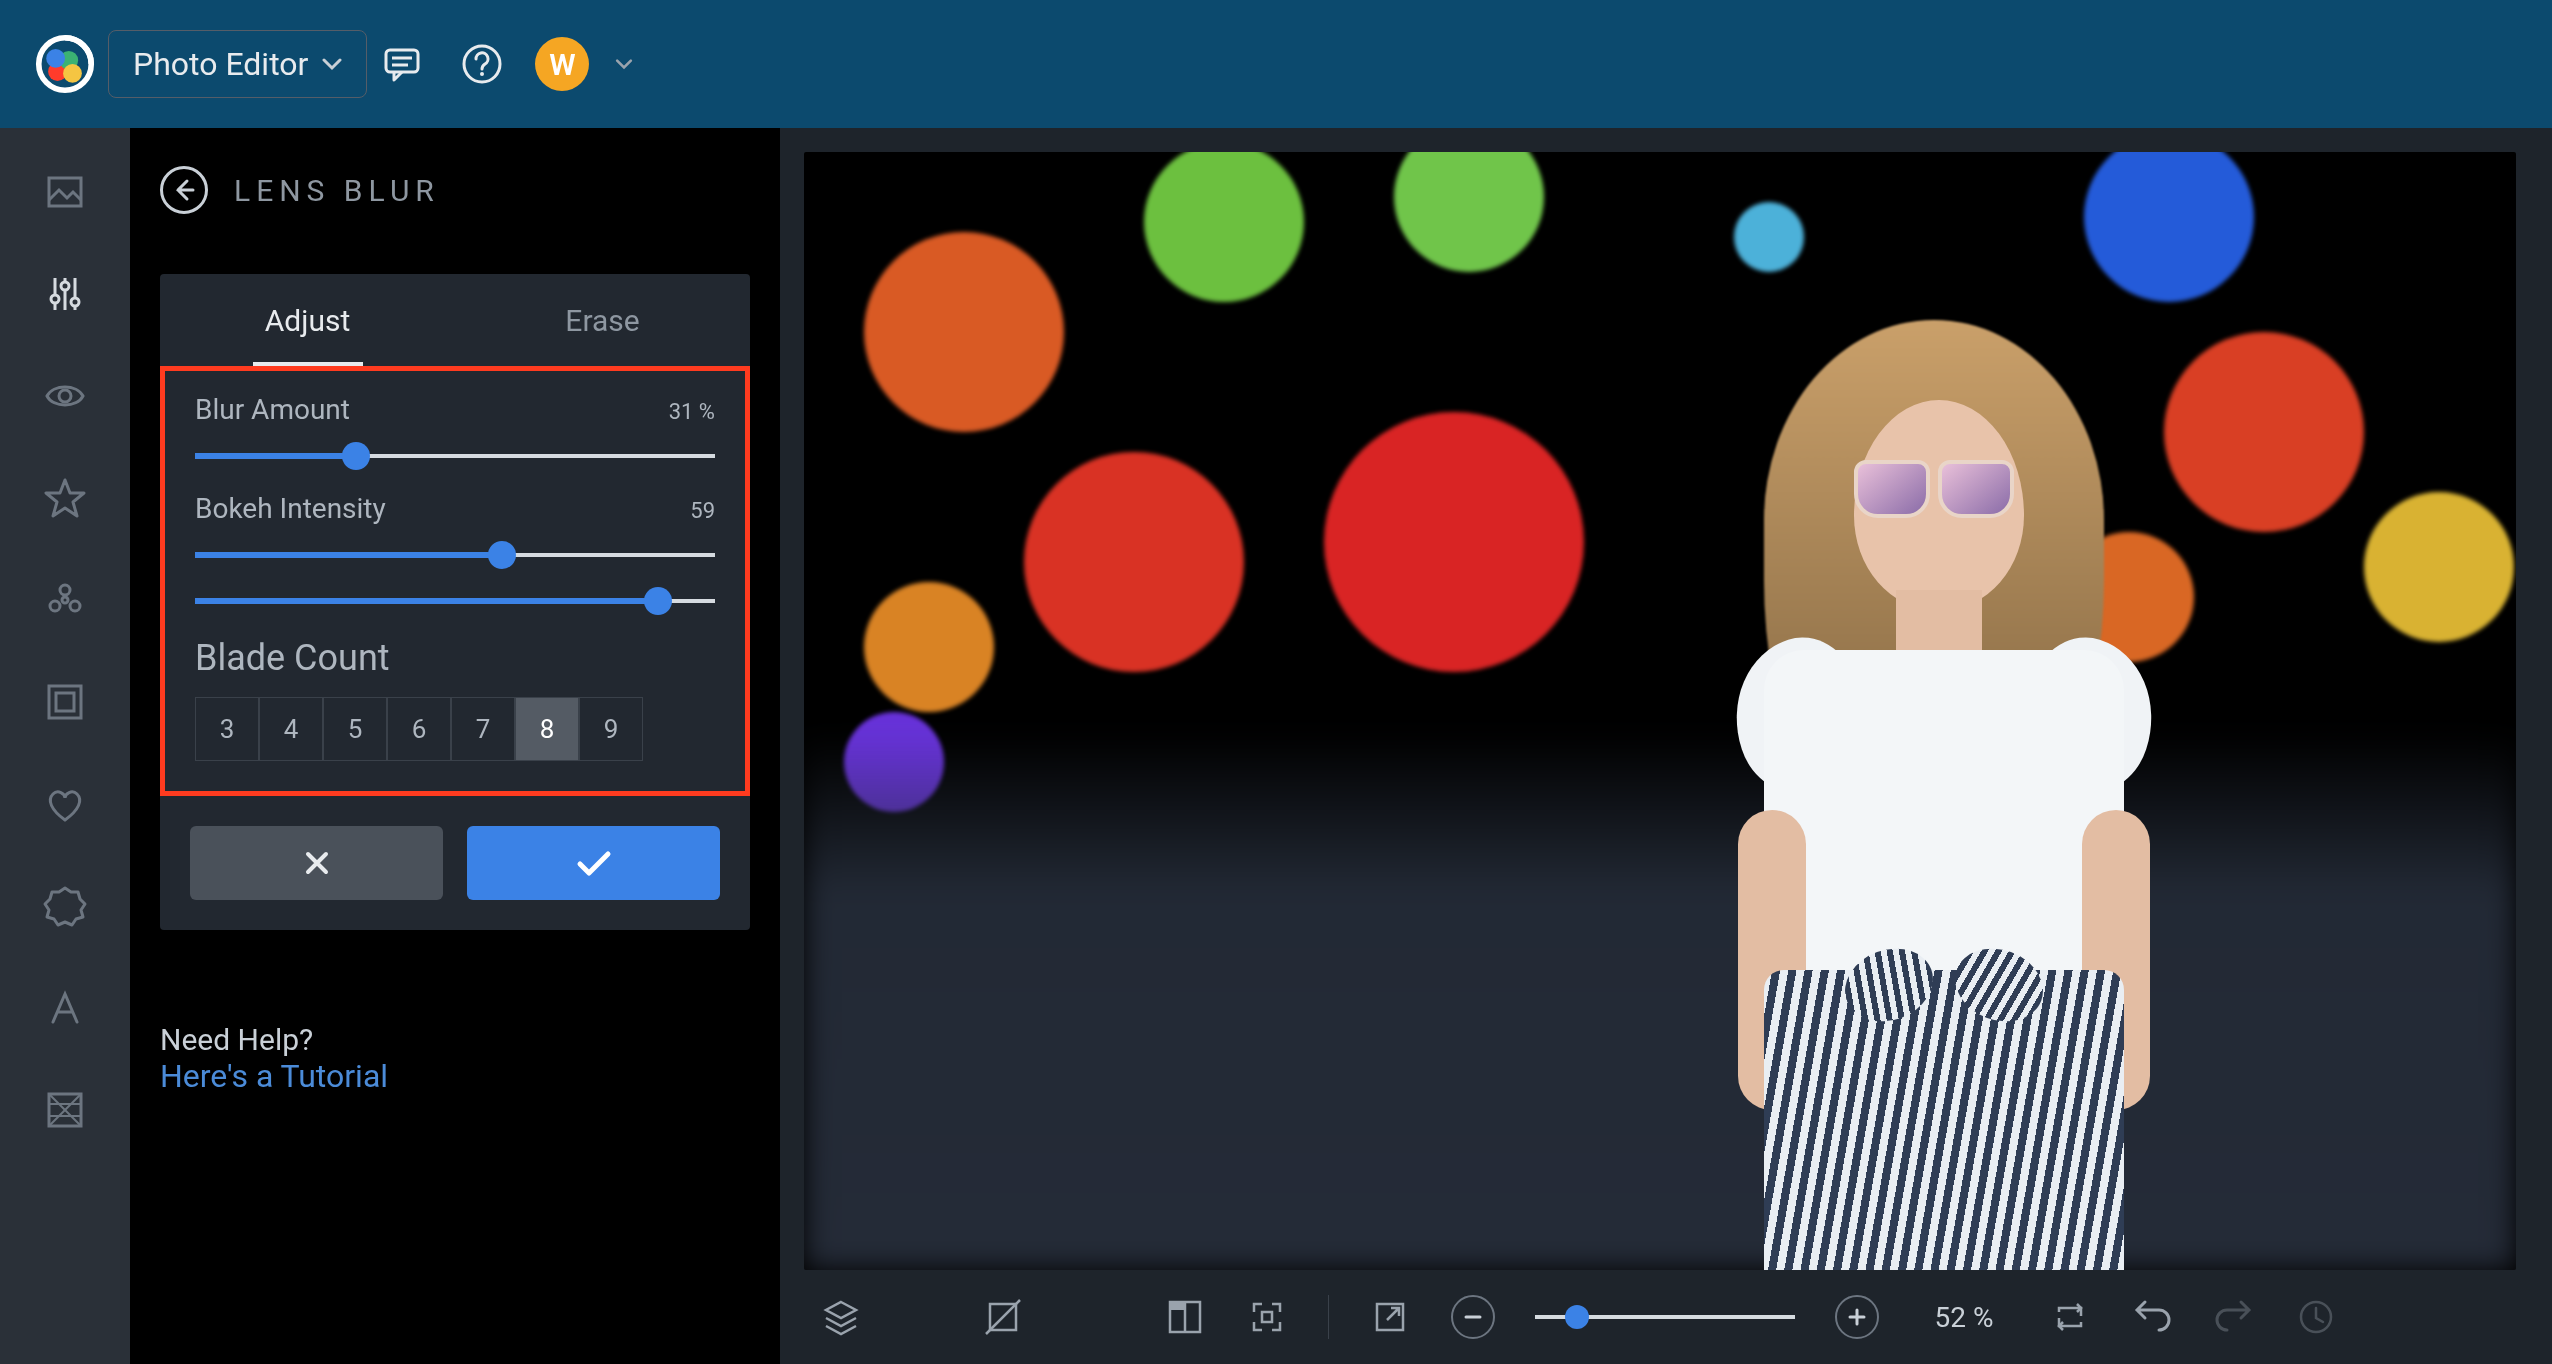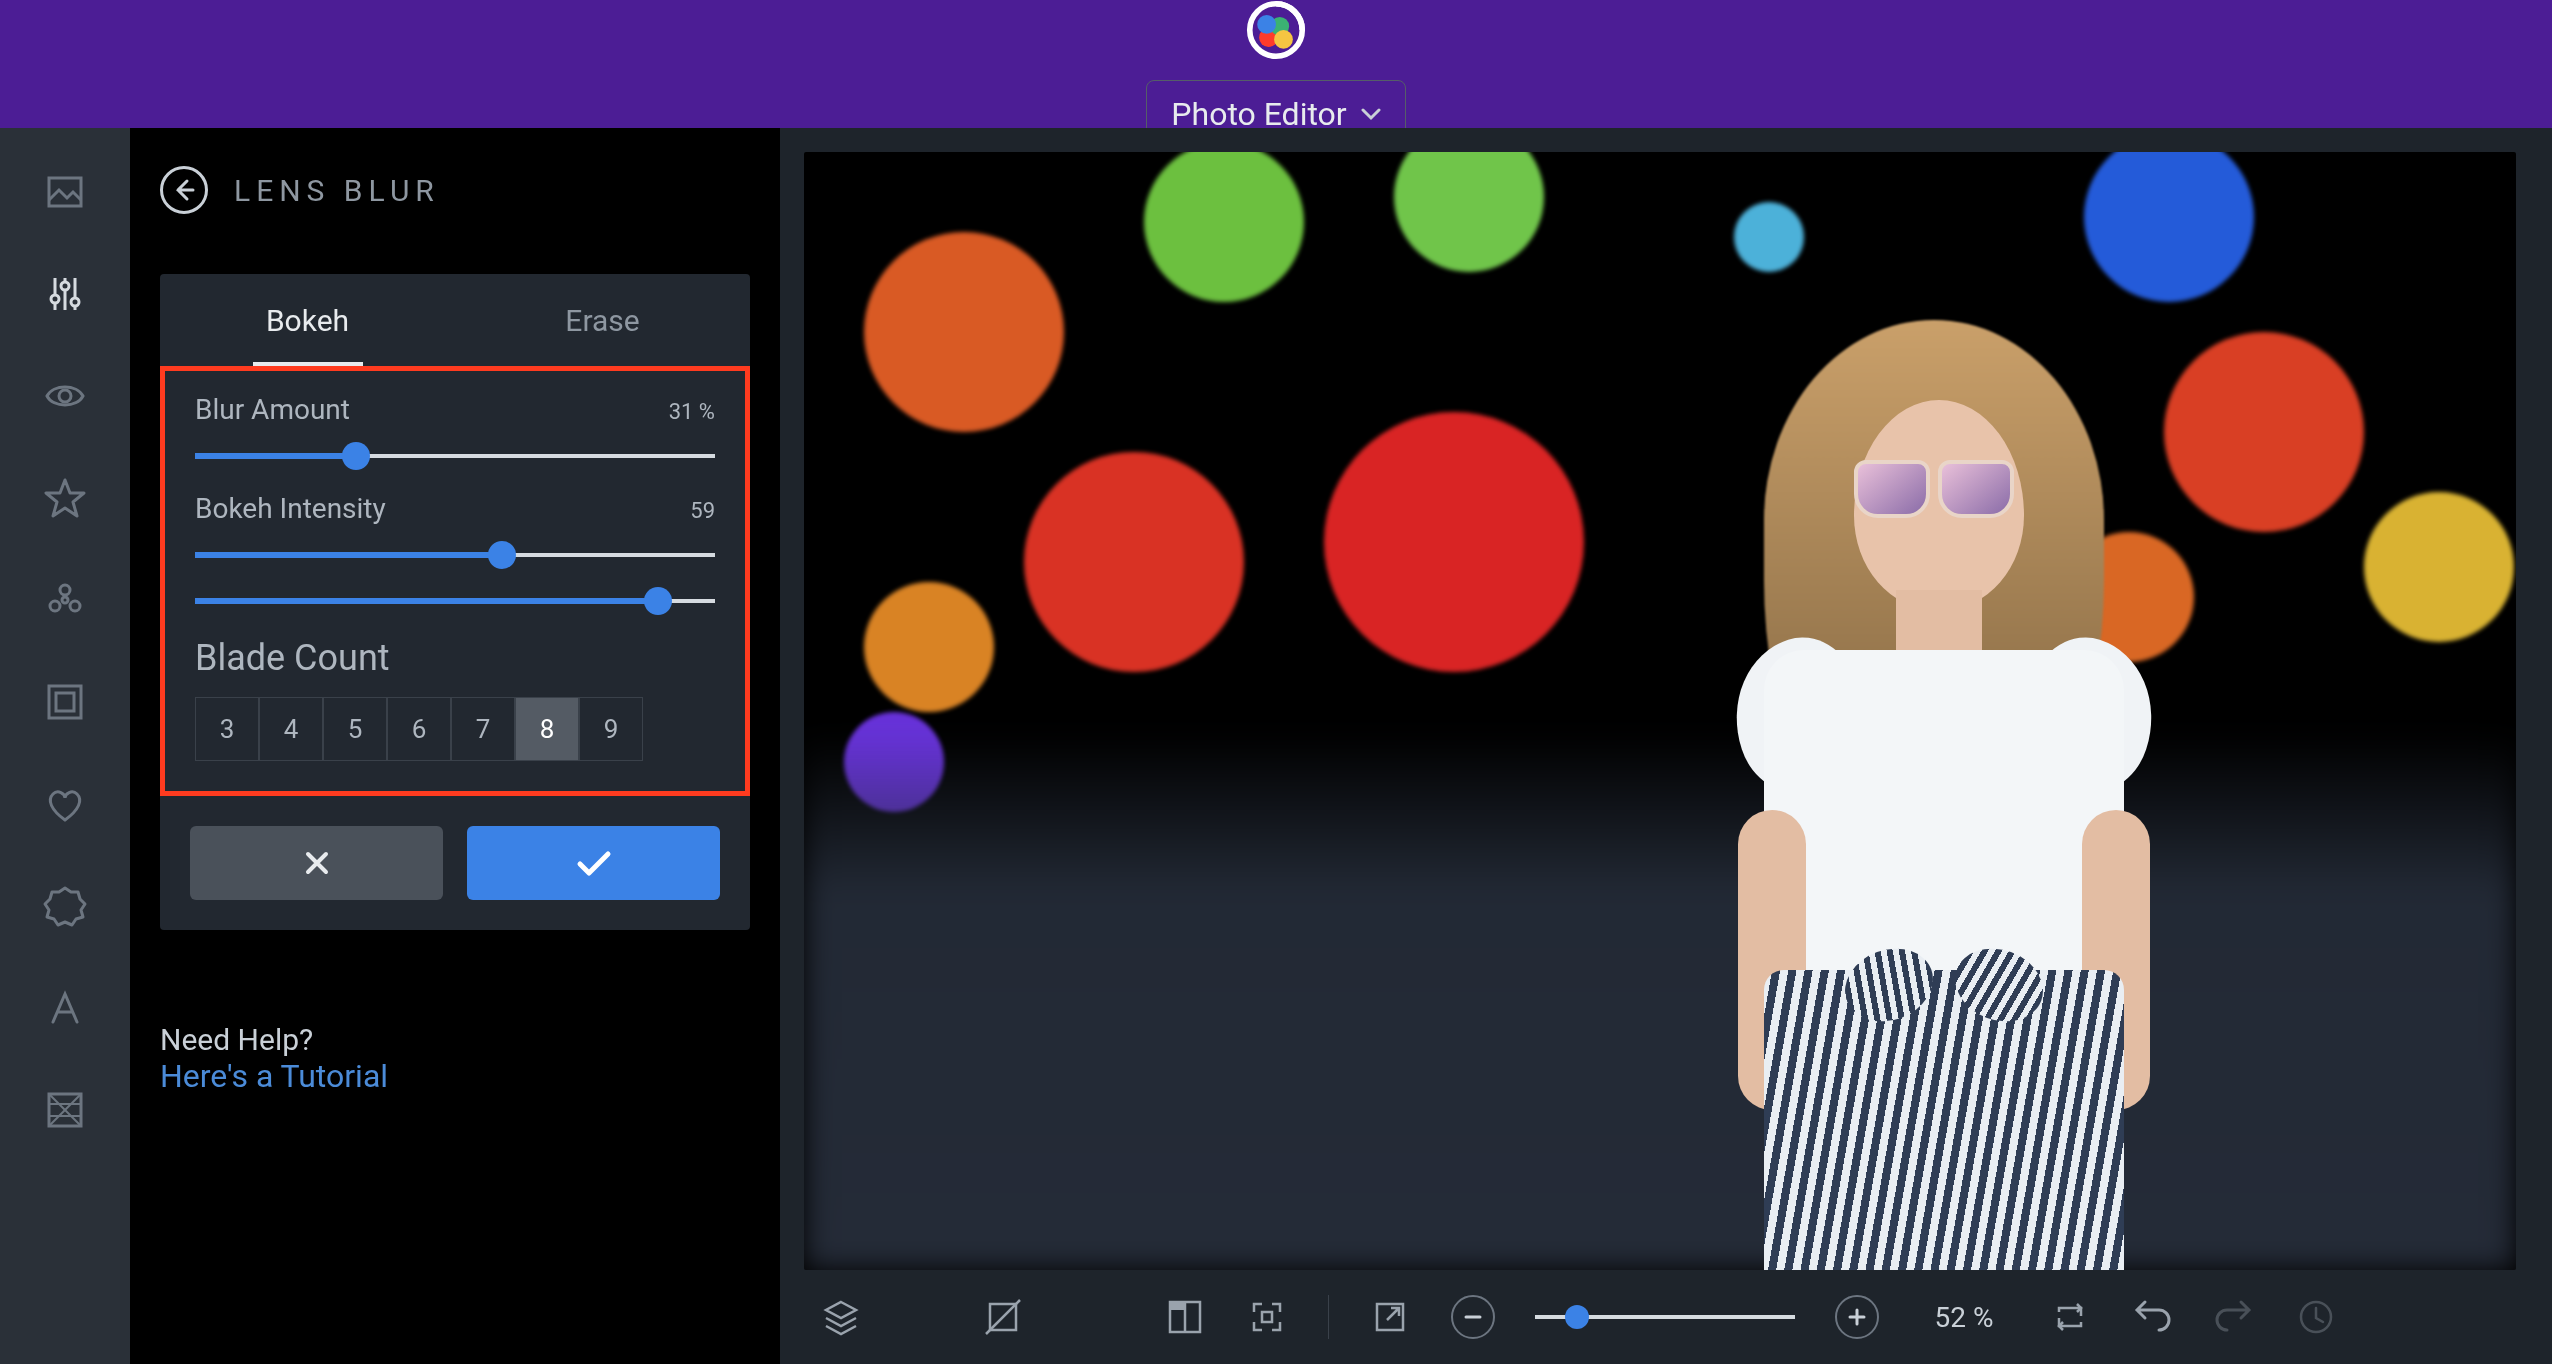--- a/index.html
+++ b/index.html
@@ -1,19 +1,19 @@
 <!DOCTYPE html>
 <html><head>
 <meta charset="utf-8">
 <style>
 * { margin:0; padding:0; box-sizing:border-box; font-family: -apple-system, BlinkMacSystemFont, "Segoe UI", Roboto, sans-serif; }
 body { background:#1e242b; color:#c9d0d7; width:2552px; height:1364px; overflow:hidden; transform-origin: top left; }
 
 
-.topbar { height:128px; background:#4c1d95; display:flex; align-items:center; padding:0 30px; gap:20px;flex-direction:column; }
+.topbar { height:128px; background:#0c4a6e; display:flex; align-items:center; padding:0 30px; gap:8px; }
 .logo { width:70px; height:70px; display:flex; align-items:center; justify-content:center;}
 .logo svg { width:60px; height:60px; }
 .app-selector { border:1px solid #555d68; border-radius:8px; padding:14px 24px; display:flex; align-items:center; gap:14px; font-size:32px; color:#e8ebee; cursor:pointer;}
 .topbar-center { flex:1; display:flex; justify-content:center; gap:30px; }
 .top-btn { border:1px solid #555d68; border-radius:8px; padding:14px 28px; font-size:32px; color:#e8ebee; display:flex; align-items:center; gap:12px; cursor:pointer; background:transparent; }
 .topbar-right { display:flex; align-items:center; gap:26px; }
 .icon-btn-top { width:54px; height:54px; display:flex; align-items:center; justify-content:center; color:#e8ebee; cursor:pointer; }
 .avatar { width:54px; height:54px; border-radius:50%; background:#f5a623; color:#fff; display:flex; align-items:center; justify-content:center; font-size:30px; font-weight:600; }
 .chevron { color:#aaa; }
 
@@ -231,21 +231,21 @@
         <svg width="26" height="26" viewBox="0 0 26 26">
             <path d="M16 4 L7 13 L16 22 M7 13 L22 13" fill="none" stroke="currentColor" stroke-width="3" stroke-linecap="round"></path>
           </svg>
       </div>
       <div class="panel-title">LENS BLUR</div>
     </div>
 
     <div class="card">
       <div class="tabs">
         <div class="tab active">
-            <span>Bokeh</span>
+            <span>Adjust</span>
           </div>
         <div class="tab">
             <span>Erase</span>
           </div>
       </div>
 
       <div class="controls">
         <div class="ctrl">
           <div class="ctrl-head">
             <span class="ctrl-label">Blur Amount</span>

